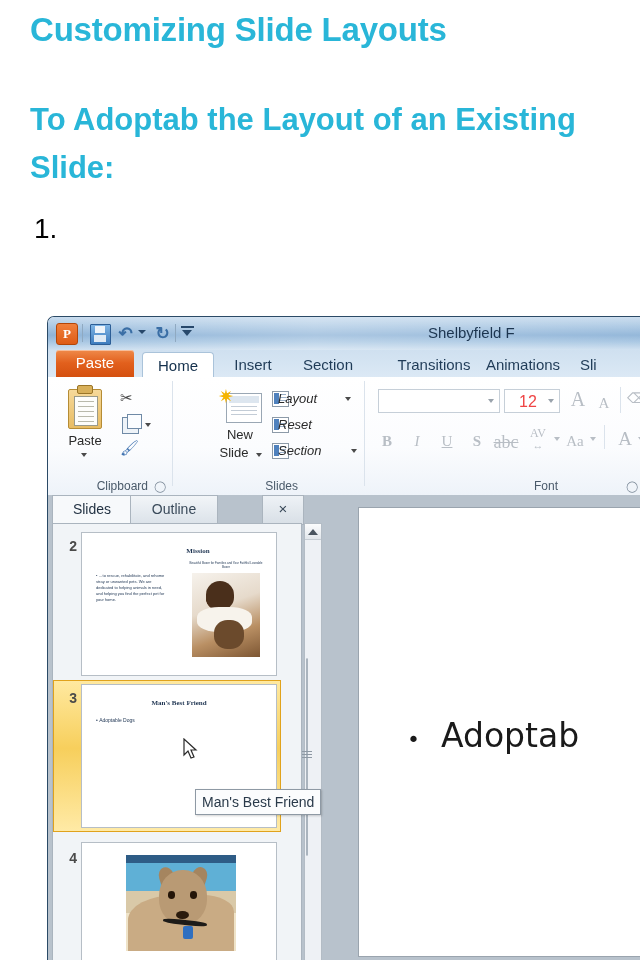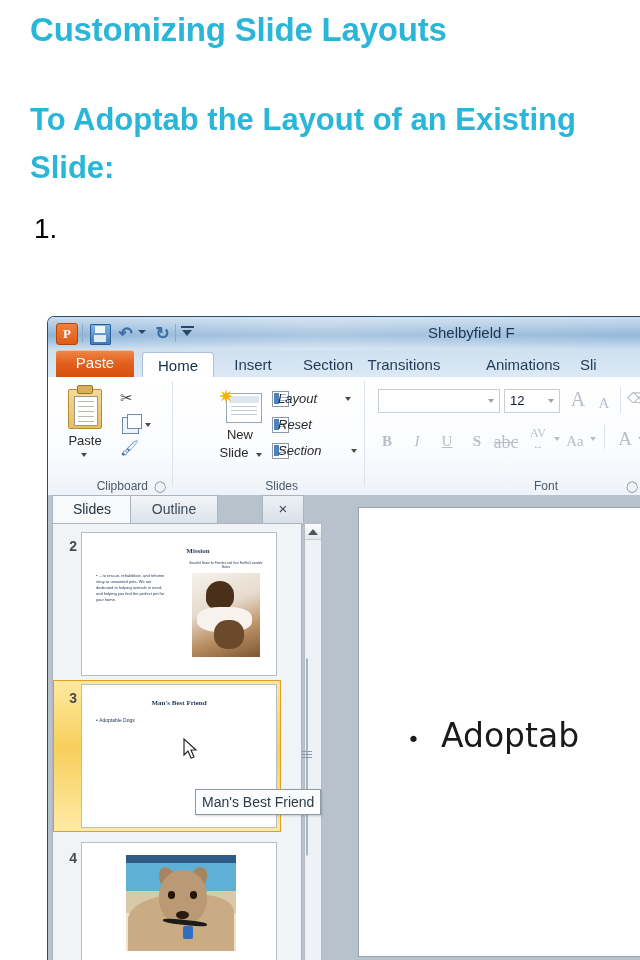--- a/index.html
+++ b/index.html
@@ -169,21 +169,21 @@
   .smallcmd .bx u{position:absolute;left:7px;top:2px;width:6px;height:1px;background:#9ab0c8;box-shadow:0 3px 0 #9ab0c8,0 6px 0 #9ab0c8;}
   .smallcmd .tx{position:absolute;left:6px;top:0;font-style:italic;}
   .cmd-caret{
     position:absolute;width:0;height:0;border-left:3.5px solid transparent;border-right:3.5px solid transparent;border-top:4px solid #4a4a4a;
   }
 
   
   .fontbox{
     position:absolute;background:#ffffff;border:1px solid #c6cfd8;box-sizing:border-box;
   }
-  .fontbox .v{position:absolute;left:5px;top:3px;font-size:13px;color:#0f172a;}
+  .fontbox .v{position:absolute;left:14px;top:3px;font-size:16px;color:#ef4444;}
   .fontbox .cv{position:absolute;right:5px;top:9px;width:0;height:0;border-left:3.5px solid transparent;border-right:3.5px solid transparent;border-top:4px solid #9aa3ac;}
   .fbtn{
     position:absolute;font-size:15px;color:#b8bec5;text-align:center;white-space:nowrap;line-height:20px;
     font-family:"Liberation Serif", serif;
   }
 
   
   .workspace{
     position:absolute;left:0;top:178px;width:593px;height:466px;background:#b8c2cc;
   }
@@ -308,21 +308,21 @@
           <div class="tri"></div>
       </div>
       <div class="doc-title">Shelbyfield F</div>
     </div>
 
     <div class="tabstrip">
       <div class="tab-file">Paste</div>
       <div class="tab active" style="left:94px;width:70px;">Home</div>
       <div class="tab" style="left:172px;width:66px;">Insert</div>
       <div class="tab" style="left:244px;width:72px;">Section</div>
-      <div class="tab" style="left:308px;width:96px;">Transitions</div>
+      <div class="tab" style="left:338px;width:96px;">Transitions</div>
       <div class="tab" style="left:428px;width:94px;">Animations</div>
       <div class="tab" style="left:532px;width:56px;text-align:left;">Sli</div>
     </div>
 
     <div class="ribbon">
 
       <div class="paste-ico">
         <div class="clip"></div>
           <div class="clip-top"></div>
         <div class="sheet">

